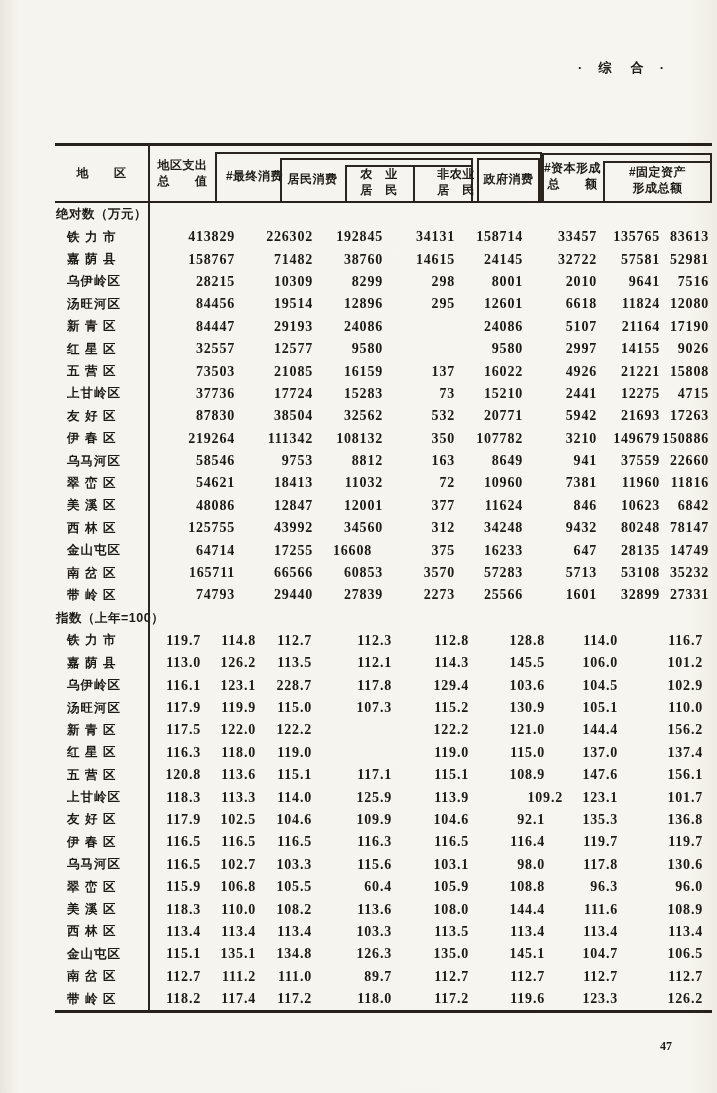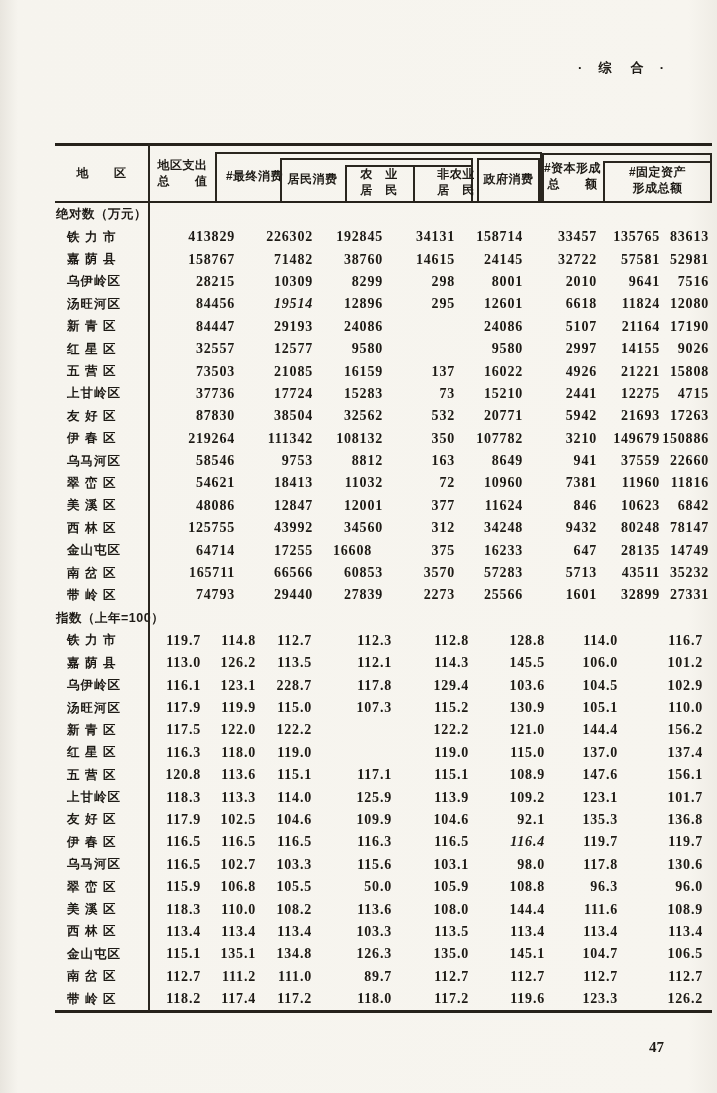--- a/index.html
+++ b/index.html
@@ -39,22 +39,22 @@
     position:absolute; left:12px; top:0; height:100%;
     display:flex; align-items:center;
     font-size:12.5px; font-weight:bold; letter-spacing:1px; white-space:pre;
   }
   .num {
     position:absolute; top:0; height:100%;
     display:flex; align-items:center;
     font-family:"Liberation Serif", serif; font-size:14px; font-weight:bold; letter-spacing:0.8px;
   }
   .pageno {
-    position:absolute; top:1039px; right:53px;
-    font-family:"Liberation Serif", serif; font-size:15px; font-weight:bold;
+    position:absolute; top:1039px; right:45px;
+    font-family:"Liberation Serif", serif; font-size:12px; font-weight:bold;
   }
 </style>
 </head>
 <body>
 
 <div class="page">
 
   <div class="category">·  综　合  ·</div>
 
 
@@ -123,21 +123,21 @@
           <span class="num" style="right: 329px;">8299</span>
           <span class="num" style="right: 257px;">298</span>
           <span class="num" style="right: 189px;">8001</span>
           <span class="num" style="right: 115px;">2010</span>
           <span class="num" style="right: 52px;">9641</span>
           <span class="num" style="right: 3px;">7516</span>
         </div>
         <div class="drow">
           <span class="rname">汤旺河区</span>
           <span class="num" style="right: 477px;">84456</span>
-          <span class="num" style="right: 399px; font-style: italic;">19514</span>
+          <span class="num" style="right: 399px;">19514</span>
           <span class="num" style="right: 329px;">12896</span>
           <span class="num" style="right: 257px;">295</span>
           <span class="num" style="right: 189px;">12601</span>
           <span class="num" style="right: 115px;">6618</span>
           <span class="num" style="right: 52px;">11824</span>
           <span class="num" style="right: 3px;">12080</span>
         </div>
         <div class="drow">
           <span class="rname">新 青 区</span>
           <span class="num" style="right: 477px;">84447</span>
@@ -258,21 +258,21 @@
           <span class="num" style="right: 3px;">14749</span>
         </div>
         <div class="drow">
           <span class="rname">南 岔 区</span>
           <span class="num" style="right: 477px;">165711</span>
           <span class="num" style="right: 399px;">66566</span>
           <span class="num" style="right: 329px;">60853</span>
           <span class="num" style="right: 257px;">3570</span>
           <span class="num" style="right: 189px;">57283</span>
           <span class="num" style="right: 115px;">5713</span>
-          <span class="num" style="right: 52px;">43511</span>
+          <span class="num" style="right: 52px;">53108</span>
           <span class="num" style="right: 3px;">35232</span>
         </div>
         <div class="drow">
           <span class="rname">带 岭 区</span>
           <span class="num" style="right: 477px;">74793</span>
           <span class="num" style="right: 399px;">29440</span>
           <span class="num" style="right: 329px;">27839</span>
           <span class="num" style="right: 257px;">2273</span>
           <span class="num" style="right: 189px;">25566</span>
           <span class="num" style="right: 115px;">1601</span>
@@ -355,21 +355,21 @@
           <span class="num" style="right: 94px;">147.6</span>
           <span class="num" style="right: 9px;">156.1</span>
         </div>
         <div class="drow">
           <span class="rname">上甘岭区</span>
           <span class="num" style="right: 511px;">118.3</span>
           <span class="num" style="right: 456px;">113.3</span>
           <span class="num" style="right: 400px;">114.0</span>
           <span class="num" style="right: 320px;">125.9</span>
           <span class="num" style="right: 243px;">113.9</span>
-          <span class="num" style="right: 167px;">109.2</span>
+          <span class="num" style="right: 149px;">109.2</span>
           <span class="num" style="right: 94px;">123.1</span>
           <span class="num" style="right: 9px;">101.7</span>
         </div>
         <div class="drow">
           <span class="rname">友 好 区</span>
           <span class="num" style="right: 511px;">117.9</span>
           <span class="num" style="right: 456px;">102.5</span>
           <span class="num" style="right: 400px;">104.6</span>
           <span class="num" style="right: 320px;">109.9</span>
           <span class="num" style="right: 243px;">104.6</span>
@@ -377,41 +377,41 @@
           <span class="num" style="right: 94px;">135.3</span>
           <span class="num" style="right: 9px;">136.8</span>
         </div>
         <div class="drow">
           <span class="rname">伊 春 区</span>
           <span class="num" style="right: 511px;">116.5</span>
           <span class="num" style="right: 456px;">116.5</span>
           <span class="num" style="right: 400px;">116.5</span>
           <span class="num" style="right: 320px;">116.3</span>
           <span class="num" style="right: 243px;">116.5</span>
-          <span class="num" style="right: 167px; font-style: italic;">116.4</span>
+          <span class="num" style="right: 167px;">116.4</span>
           <span class="num" style="right: 94px;">119.7</span>
           <span class="num" style="right: 9px;">119.7</span>
         </div>
         <div class="drow">
           <span class="rname">乌马河区</span>
           <span class="num" style="right: 511px;">116.5</span>
           <span class="num" style="right: 456px;">102.7</span>
           <span class="num" style="right: 400px;">103.3</span>
           <span class="num" style="right: 320px;">115.6</span>
           <span class="num" style="right: 243px;">103.1</span>
           <span class="num" style="right: 167px;">98.0</span>
           <span class="num" style="right: 94px;">117.8</span>
           <span class="num" style="right: 9px;">130.6</span>
         </div>
         <div class="drow">
           <span class="rname">翠 峦 区</span>
           <span class="num" style="right: 511px;">115.9</span>
           <span class="num" style="right: 456px;">106.8</span>
           <span class="num" style="right: 400px;">105.5</span>
-          <span class="num" style="right: 320px;">50.0</span>
+          <span class="num" style="right: 320px;">60.4</span>
           <span class="num" style="right: 243px;">105.9</span>
           <span class="num" style="right: 167px;">108.8</span>
           <span class="num" style="right: 94px;">96.3</span>
           <span class="num" style="right: 9px;">96.0</span>
         </div>
         <div class="drow">
           <span class="rname">美 溪 区</span>
           <span class="num" style="right: 511px;">118.3</span>
           <span class="num" style="right: 456px;">110.0</span>
           <span class="num" style="right: 400px;">108.2</span>

